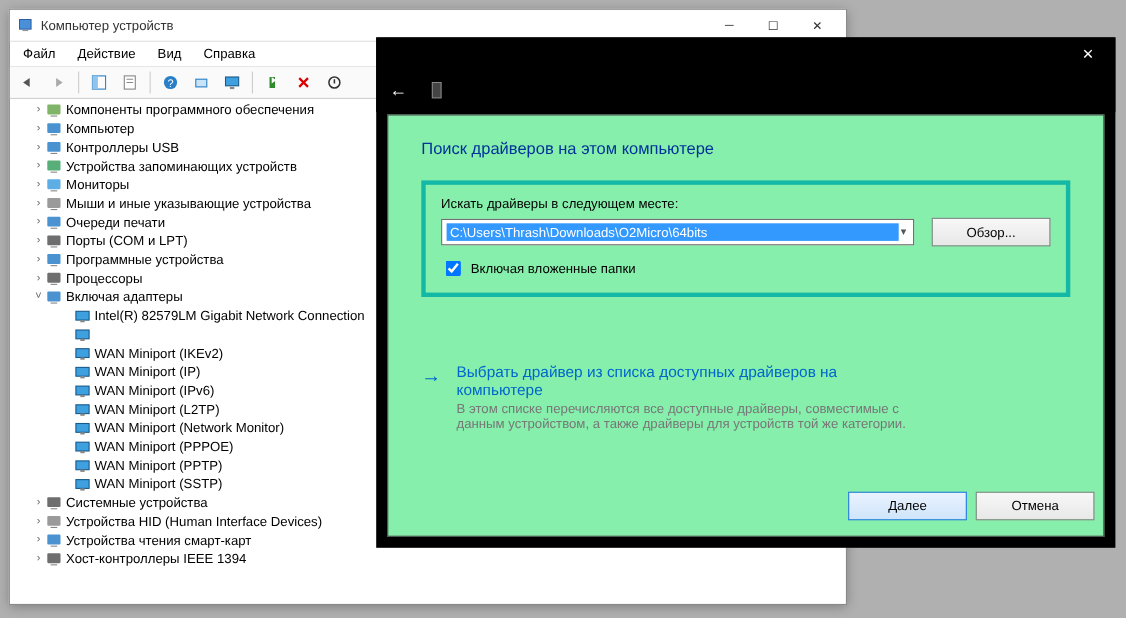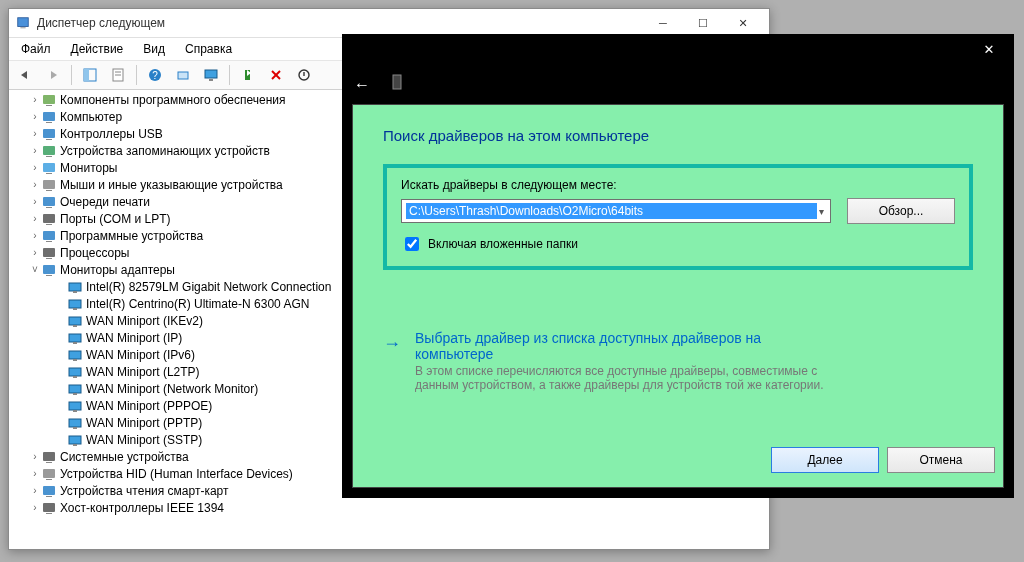--- a/index.html
+++ b/index.html
@@ -214,21 +214,21 @@
 <body>
 
 <div class="devmgr">
   <div class="titlebar">
     <span class="tb-icon">
       <svg width="14" height="14" viewBox="0 0 16 16">
           <rect x="2" y="2" width="12" height="10" fill="#4a90d9" stroke="#2a5a9a"></rect>
           <rect x="5" y="13" width="6" height="1" fill="#888"></rect>
         </svg>
     </span>
-    <span class="tb-title">Диспетчер следующем</span>
+    <span class="tb-title">Компьютер устройств</span>
     <div class="winbtns">
       <div class="winbtn">─</div>
       <div class="winbtn">☐</div>
       <div class="winbtn close">✕</div>
     </div>
   </div>
   <div class="menubar">
     <span>Файл</span>
     <span>Действие</span>
     <span>Вид</span>
@@ -378,35 +378,34 @@
             <rect x="5" y="13" width="6" height="1" fill="#888"></rect>
           </svg></span>
         <span>Процессоры</span>
       </div>
       <div class="node indent1">
         <span class="expander">˅</span>
         <span class="ico"><svg width="16" height="16">
             <rect x="2" y="3" width="12" height="9" rx="1" fill="#2a80c8" opacity="0.85"></rect>
             <rect x="5" y="13" width="6" height="1" fill="#888"></rect>
           </svg></span>
-        <span>Мониторы адаптеры</span>
+        <span>Включая адаптеры</span>
       </div>
       <div class="node indent2">
         <span class="ico"><svg width="16" height="16">
             <rect x="2" y="4" width="12" height="8" fill="#3fa0e0" stroke="#185a8a"></rect>
             <rect x="6" y="12" width="4" height="2" fill="#888"></rect>
           </svg></span>
         <span>Intel(R) 82579LM Gigabit Network Connection</span>
       </div>
       <div class="node indent2">
         <span class="ico"><svg width="16" height="16">
             <rect x="2" y="4" width="12" height="8" fill="#3fa0e0" stroke="#185a8a"></rect>
             <rect x="6" y="12" width="4" height="2" fill="#888"></rect>
           </svg></span>
-        <span>Intel(R) Centrino(R) Ultimate-N 6300 AGN</span>
       </div>
       <div class="node indent2">
         <span class="ico"><svg width="16" height="16">
             <rect x="2" y="4" width="12" height="8" fill="#3fa0e0" stroke="#185a8a"></rect>
             <rect x="6" y="12" width="4" height="2" fill="#888"></rect>
           </svg></span>
         <span>WAN Miniport (IKEv2)</span>
       </div>
       <div class="node indent2">
         <span class="ico"><svg width="16" height="16">

